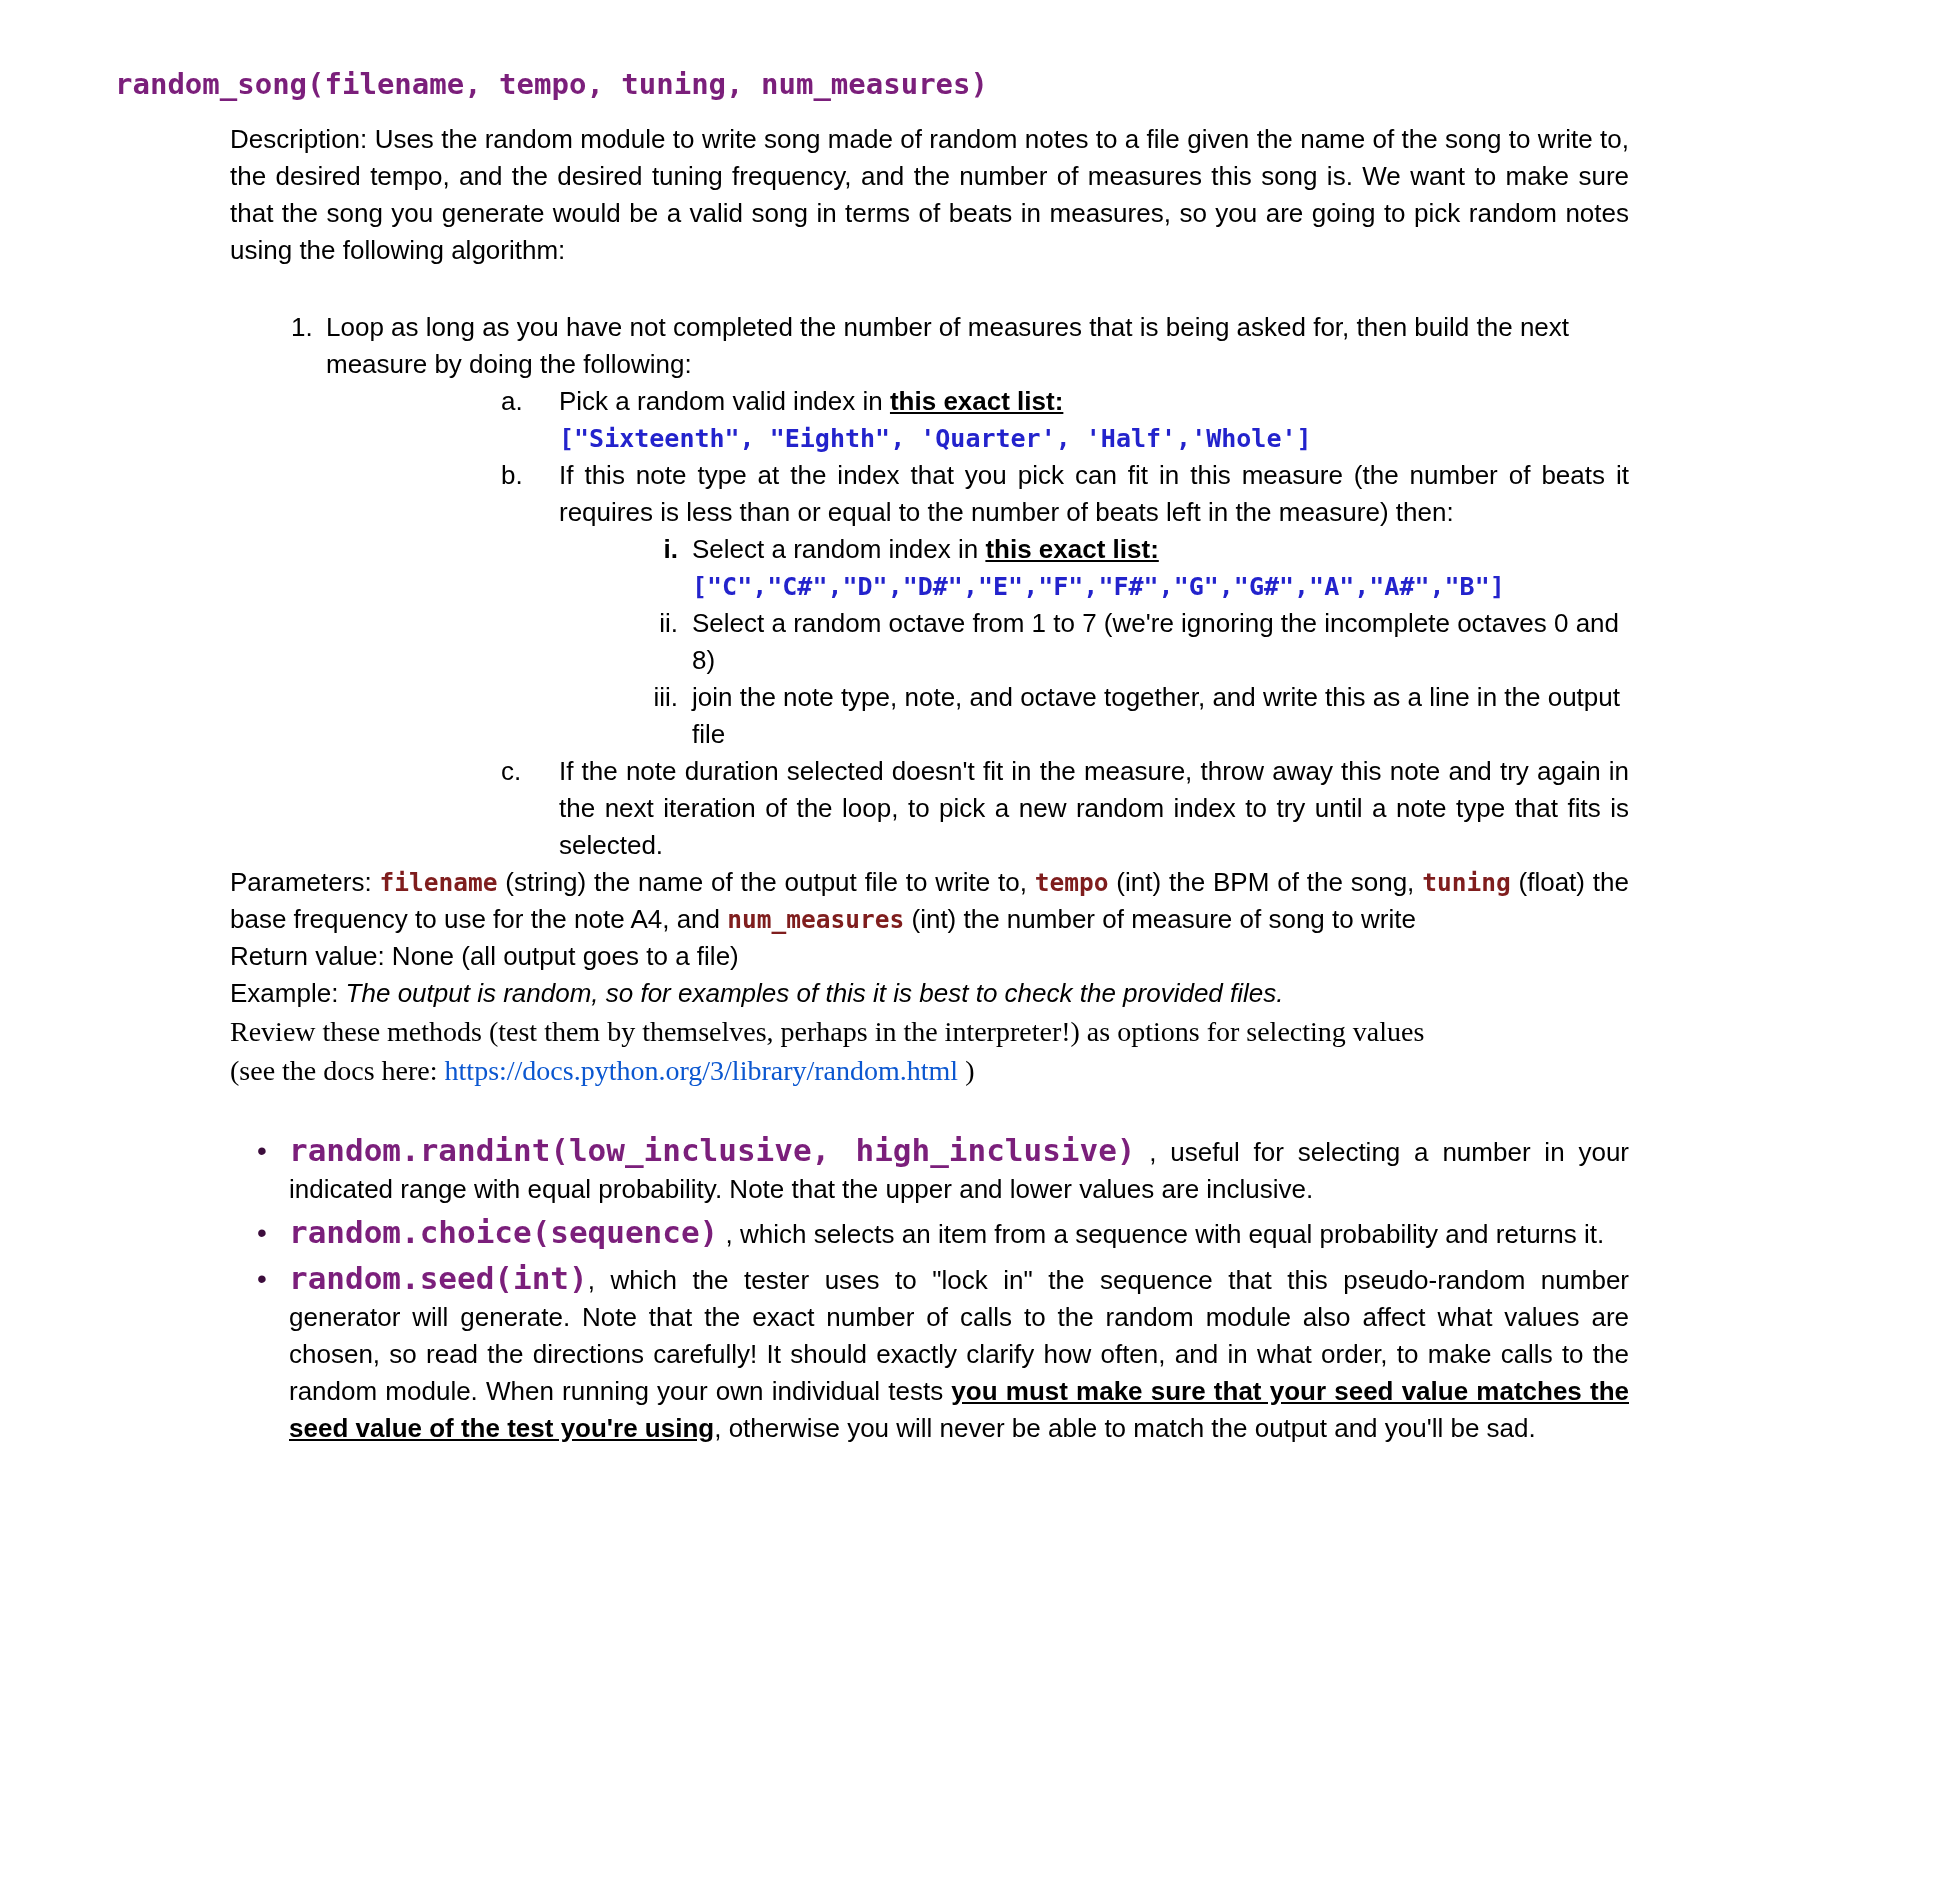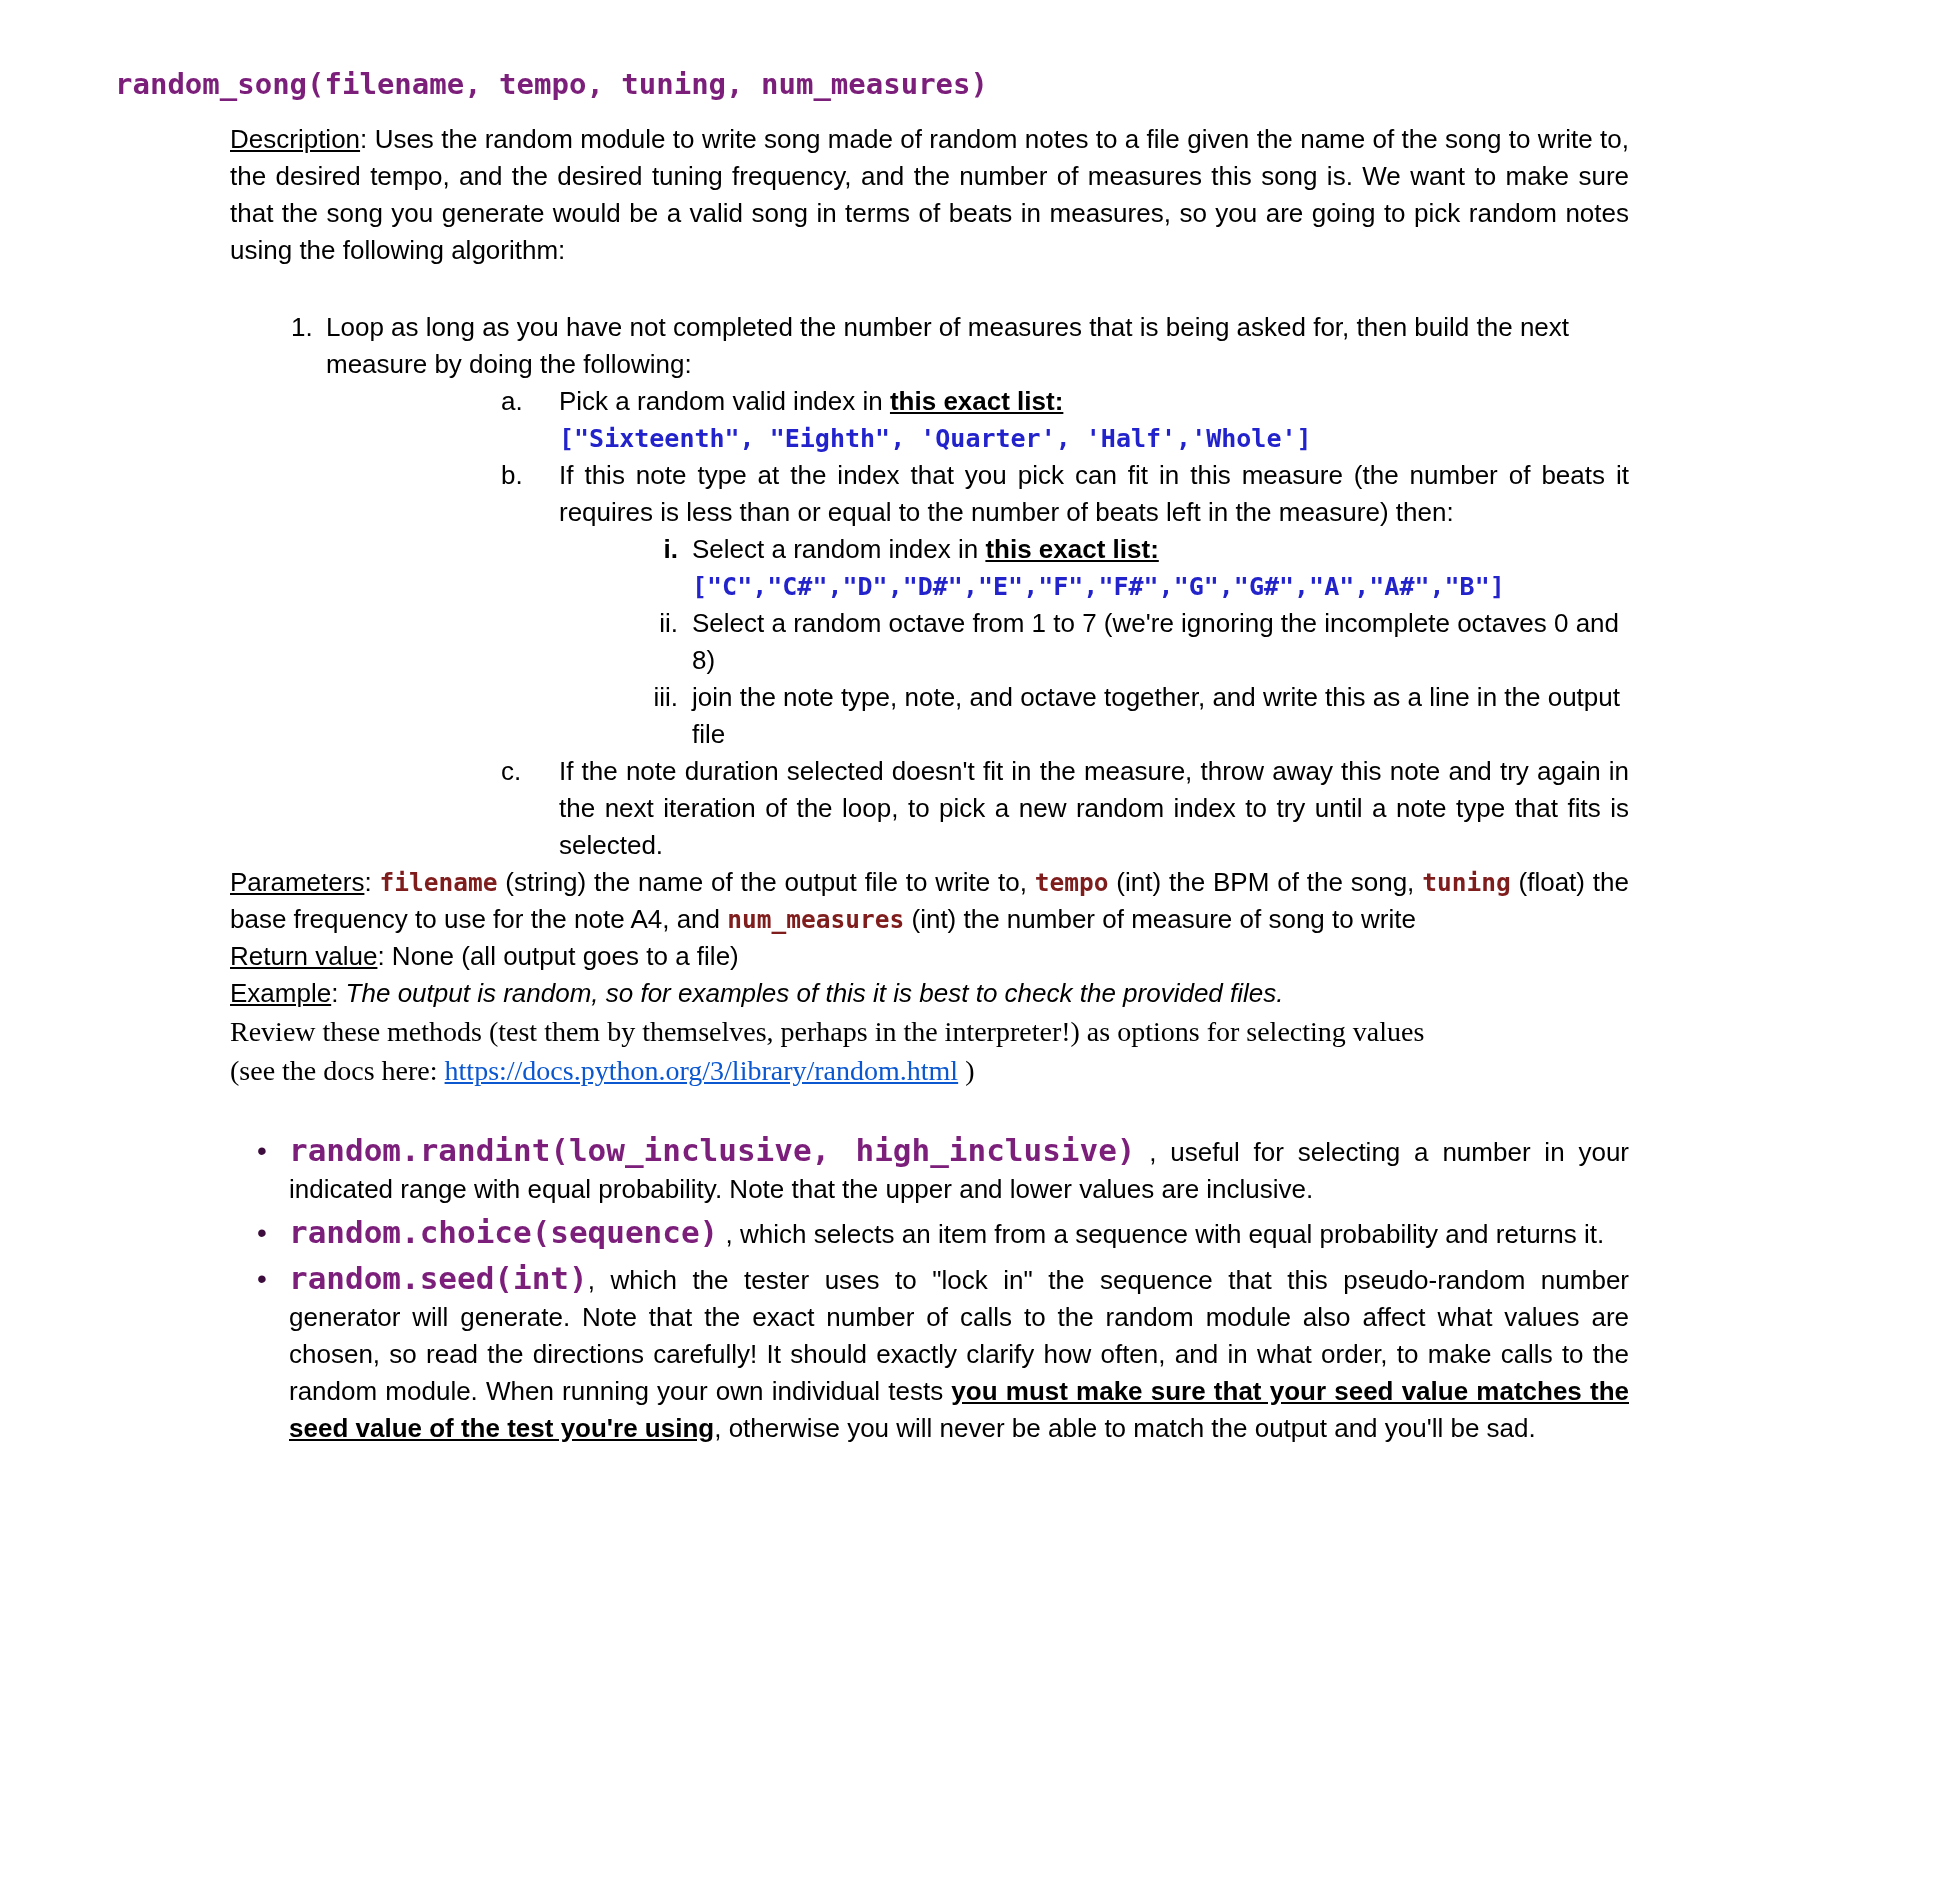--- a/index.html
+++ b/index.html
@@ -17,21 +17,21 @@
   .title {
     font-family:"DejaVu Sans Mono", monospace;
     font-weight:bold;
     color:#7b1f7b;
     font-size:29px;
     line-height:37px;
     margin:0 0 18.4px 0;
   }
   .content { margin-left:115px; }
   .just { text-align:justify; }
-  .u  { text-decoration:underline; }
+  .u  { }
   .bu { font-weight:bold; text-decoration:underline; }
   .it { font-style:italic; }
 
   .icode {
     font-family:"DejaVu Sans Mono", monospace;
     font-weight:bold;
     color:#7f1d1d;
     font-size:24.5px;
   }
   .codeline {
@@ -59,21 +59,21 @@
   .l3 { margin-left:65px; }
   .li .body { flex:1 1 auto; }
 
   .sec { margin-top:49px; }
 
   .serif {
     font-family:"Liberation Serif", serif;
     font-size:28px;
     line-height:39px;
   }
-  a.doclink { color:#0b57d0; text-decoration:underline; cursor:pointer; }
+  a.doclink { color:#0b57d0; cursor:pointer; }
 
   .bullets { margin-top:42px; margin-left:27px; }
   .bullet { display:flex; margin-top:6.1px; }
   .bullet .bmk { flex:0 0 32px; color:#3c0d3c; font-size:28px; }
   .bullet .body { flex:1 1 auto; }
 
   .import-code { margin-left:165px; font-size:31px; }
 </style>
 </head>
 <body>

